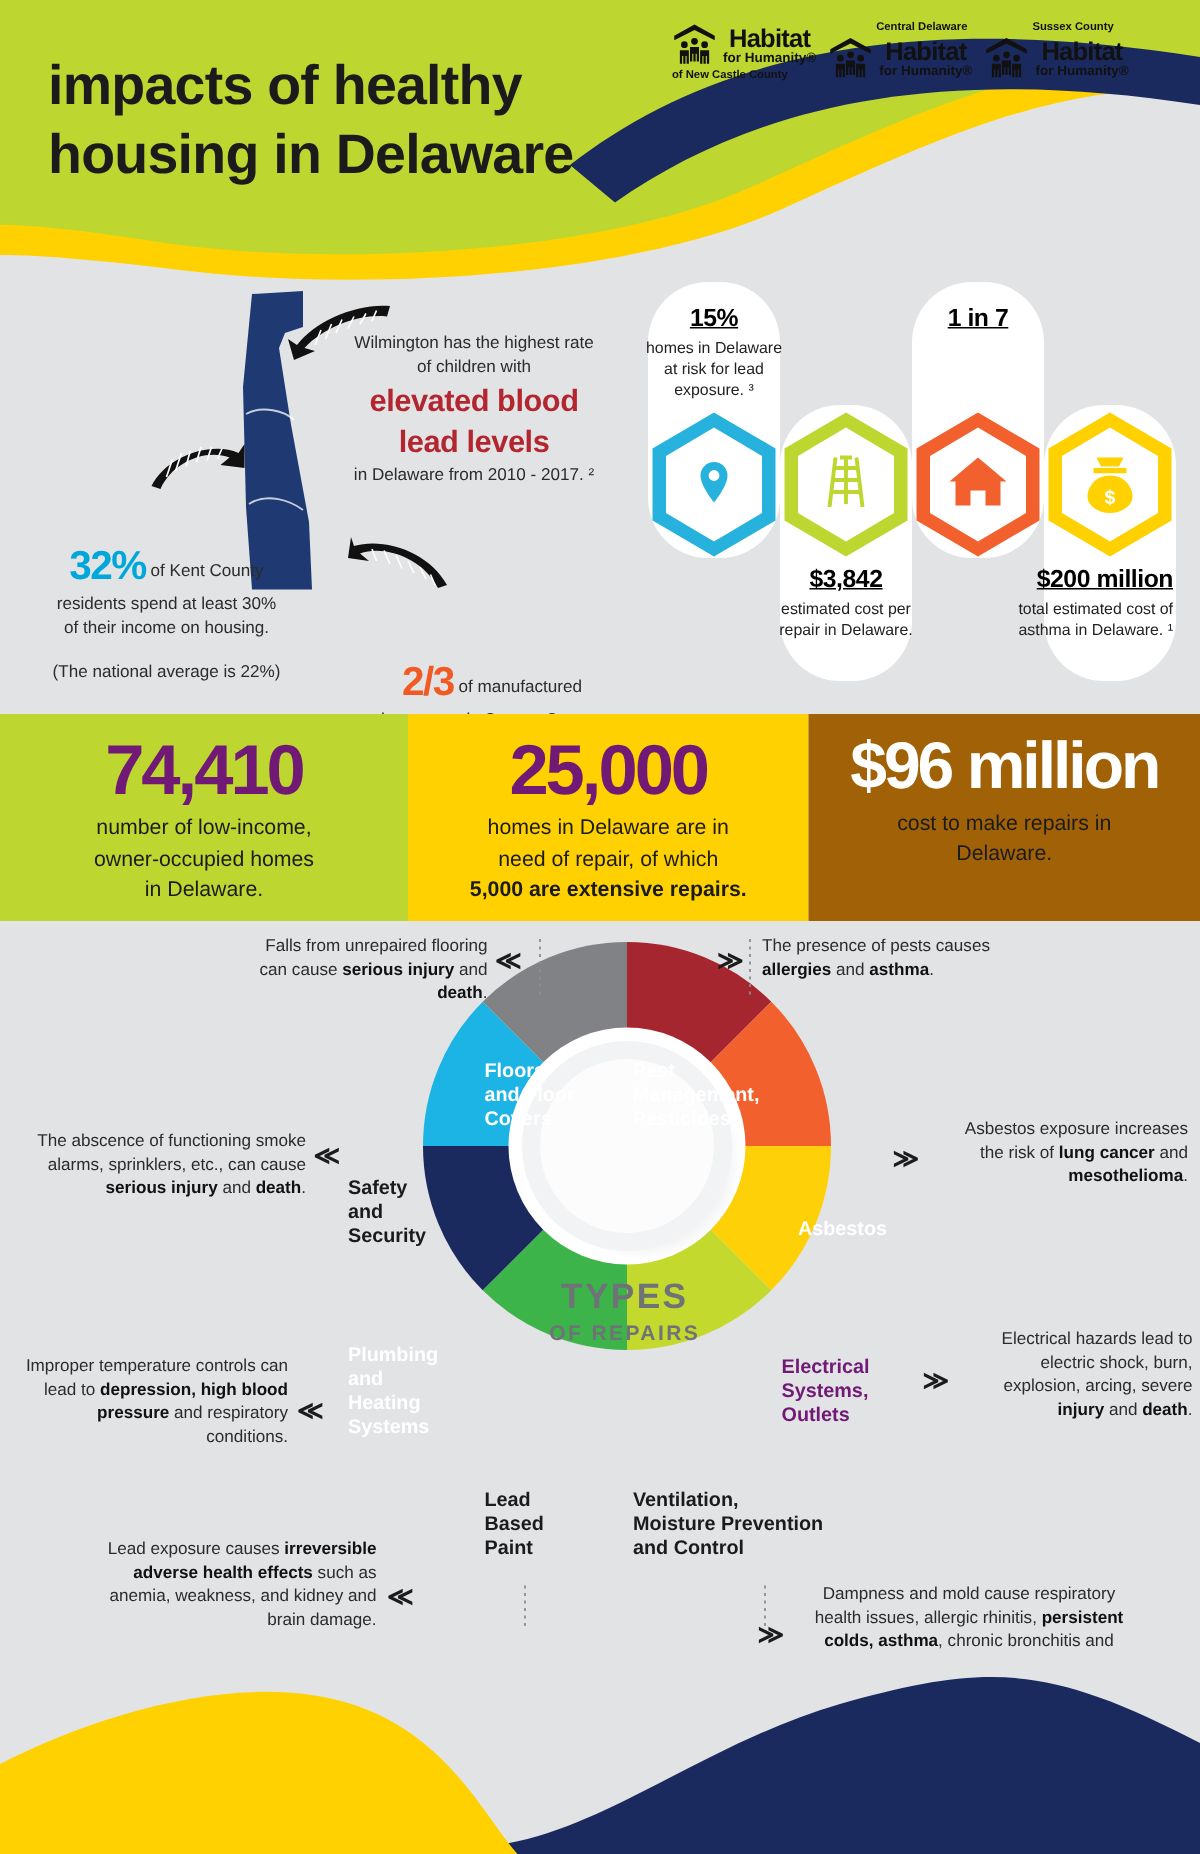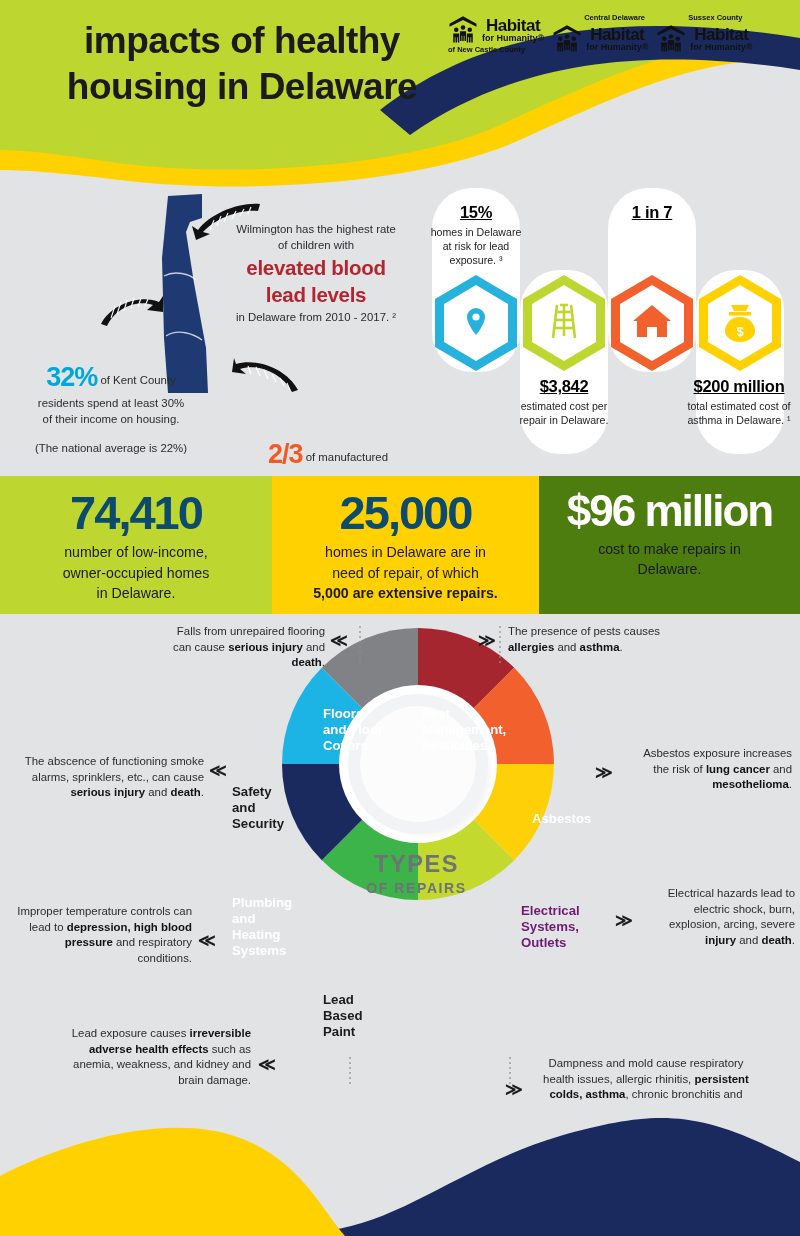--- a/index.html
+++ b/index.html
@@ -9,24 +9,23 @@
     background: #e2e3e5;
     position: relative;
     overflow: hidden;
   }
   .page { position:absolute; inset:0; }
 
   
   .header-wrap { position:absolute; left:0; top:0; width:800px; height:190px; overflow:hidden; }
   .header-svg { position:absolute; left:0; top:0; }
   .title {
-    position:absolute; left:32px; top:18px; width:420px;
+    position:absolute; left:32px; top:34px; width:420px;
     font-size:37px; font-weight:bold; line-height:1.25; color:#1b1b1b;
     letter-spacing:-0.5px;
-    text-align:center;
   }
   .logos { position:absolute; left:448px; top:14px; width:348px; height:56px; display:flex; gap:8px; align-items:flex-start; }
   .logo { display:flex; flex-direction:column; align-items:flex-start; }
   .logo-row { display:flex; align-items:flex-end; gap:4px;text-align:center; }
   .logo-top { font-size:7.5px; font-weight:bold; color:#111; line-height:1; margin-left:32px; margin-bottom:1px;}
   .logo-text { line-height:1; }
   .logo-habitat { font-size:17px; font-weight:bold; color:#111; letter-spacing:-0.5px; line-height:1; }
   .logo-fh { font-size:9px; font-weight:bold; color:#111; line-height:1.1; }
   .logo-sub { font-size:7.5px; font-weight:bold; color:#111; margin-top:1px; }
 
@@ -49,22 +48,22 @@
   .hex { position:absolute; width:86px; height:98px; }
   .hexlabel { position:absolute; text-align:center; font-size:10.6px; color:#222; line-height:1.3; }
   .hexlabel .hn { display:block; font-size:16.5px; font-weight:bold; color:#000000; margin-bottom:3px; letter-spacing:-0.3px;text-decoration:underline;}
   .hexlabel .hn.wide { font-size:16.5px; }
 
   
   .band { position:absolute; left:0; top:476px; width:800px; height:138px; display:flex; }
   .band-cell { padding:12px 10px 10px; text-align:center; }
   .band-1 { width:272px; background:#bed730; }
   .band-2 { width:267px; background:#ffd100; }
-  .band-3 { width:261px; background:#4d7c0f; }
-  .band-num { font-size:47px; font-weight:bold; letter-spacing:-2px; color:#0c4a6e; line-height:1.05; }
+  .band-3 { width:261px; background:#a16207; }
+  .band-num { font-size:47px; font-weight:bold; letter-spacing:-2px; color:#701a75; line-height:1.05; }
   .band-3 .band-num { color:#fff; font-size:44px; }
   .band-txt { font-size:14.2px; color:#1b1b1b; line-height:1.42; margin-top:5px; }
   .band-3 .band-txt { color:#1b1b1b; }
   .band-txt b { font-weight:bold; }
 
   
   .wheelsec { position:absolute; left:0; top:614px; width:800px; height:520px; }
   .wheel { position:absolute; left:280px; top:12px; }
   .wheel-label { position:absolute; font-size:13.2px; font-weight:bold; line-height:1.22; }
 
@@ -273,21 +272,21 @@
       <div class="hex" style="left:265px;top:96px;">
         <svg width="86" height="98" viewBox="0 0 86 98">
           <polygon points="43,1 84,25 84,73 43,97 2,73 2,25" fill="#ffd100"></polygon>
           <polygon points="43,11 75,30 75,68 43,87 11,68 11,30" fill="#fff"></polygon>
           <path d="M34 31 h18 l-3 6 h-12 z" fill="#ffd100"></path>
           <rect x="32" y="38" width="22" height="3.5" fill="#ffd100"></rect>
           <path d="M43 43 c-10 0-15 8-15 14 s7 11 15 11 s15-5 15-11 s-5-14-15-14z" fill="#ffd100"></path>
           <text x="43" y="62" font-size="13" font-weight="bold" fill="#fff" text-anchor="middle" font-family="Liberation Sans, sans-serif">$</text>
         </svg>
       </div>
-      <div class="hexlabel" style="left:252px;top:198px;width:110px;">
+      <div class="hexlabel" style="left:240px;top:198px;width:110px;text-align:right;">
         <span class="hn wide">$200 million</span>
         <span>total estimated cost of asthma in Delaware. ¹</span>
       </div>
     </div>
   </div>
 
   <div class="band">
     <div class="band-cell band-1">
       <div class="band-num">74,410</div>
       <div class="band-txt">
@@ -336,20 +335,21 @@
       <circle cx="138" cy="138" r="79" fill="#fff"></circle>
       <ellipse cx="148" cy="148" rx="66" ry="66" fill="url(#shad)"></ellipse>
       <circle cx="138" cy="138" r="70" fill="#f2f3f4"></circle>
       <circle cx="138" cy="138" r="58" fill="#fcfcfc"></circle>
     </svg>
 
     <div class="wheel-label" style="left:323px;top:92px;width:80px;color:#fff;">Floors<br>and Floor<br>Covers</div>
     <div class="wheel-label" style="left:422px;top:92px;width:110px;color:#fff;">Pest Management,<br>Pesticides</div>
     <div class="wheel-label" style="left:532px;top:197px;width:76px;color:#fff;">Asbestos</div>
     <div class="wheel-label" style="left:521px;top:289px;width:80px;color:#701a75;">Electrical<br>Systems,<br>Outlets</div>
+    <div class="wheel-label" style="left:422px;top:378px;width:130px;color:#1b1b1b;">Ventilation,<br>Moisture Prevention<br>and Control</div>
     <div class="wheel-label" style="left:323px;top:378px;width:72px;color:#1b1b1b;">Lead<br>Based<br>Paint</div>
     <div class="wheel-label" style="left:232px;top:281px;width:80px;color:#fff;">Plumbing<br>and<br>Heating<br>Systems</div>
     <div class="wheel-label" style="left:232px;top:170px;width:76px;color:#1b1b1b;">Safety<br>and<br>Security</div>
 
     <div class="center-title">
       <div class="t1">TYPES</div>
       <div class="t2">OF REPAIRS</div>
     </div>
 
     <svg style="position:absolute;left:0;top:0;pointer-events:none;" width="800" height="520">

